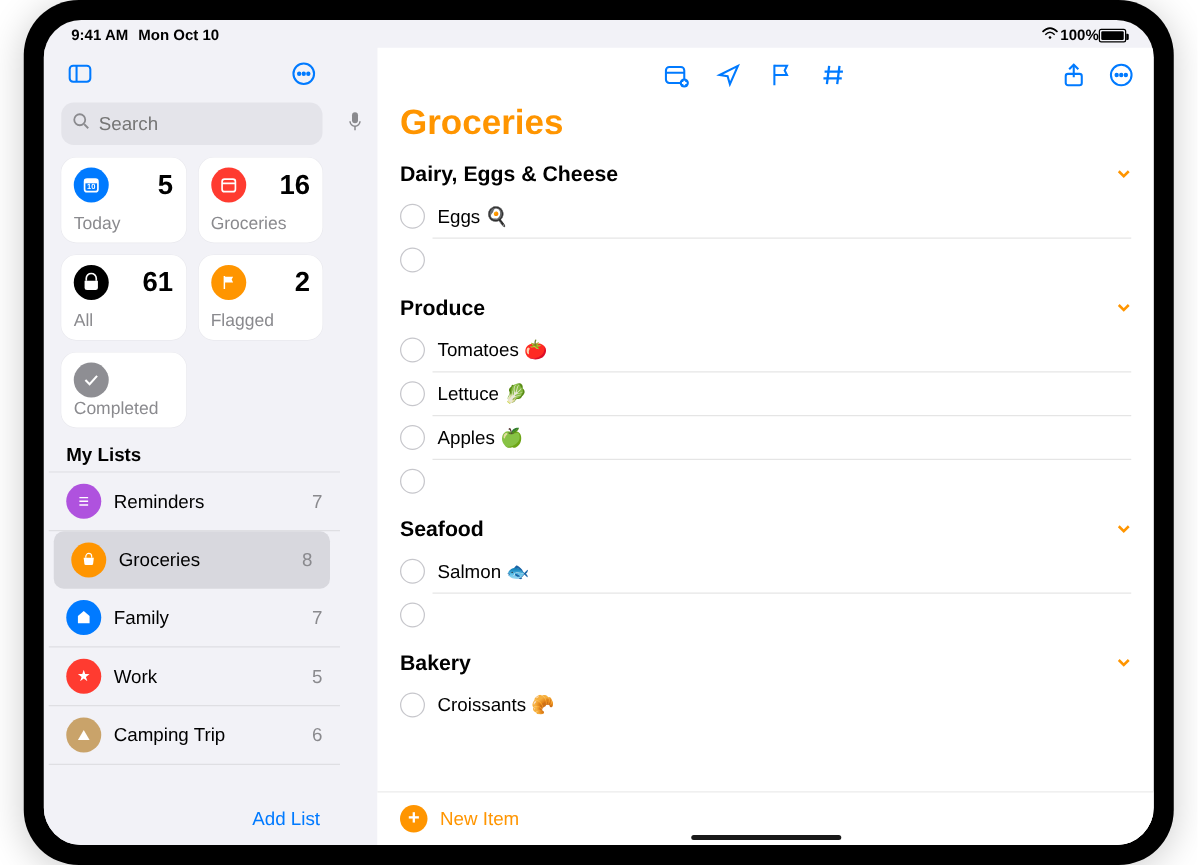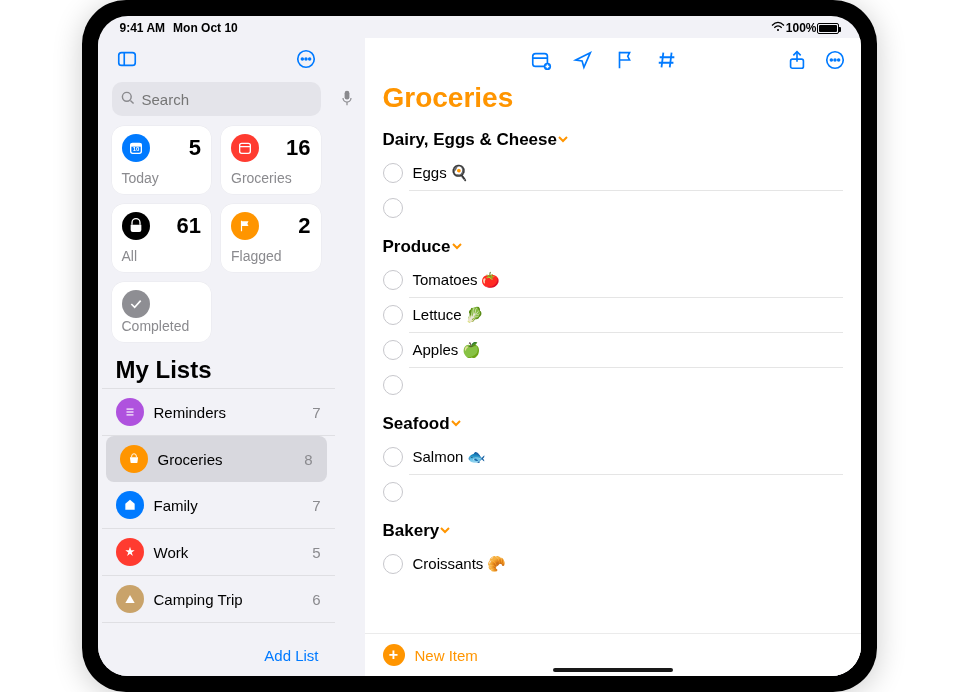--- a/index.html
+++ b/index.html
@@ -1,19 +1,19 @@
 <!DOCTYPE html>
 <html><head>
 <meta charset="utf-8">
 <style>
   * { box-sizing: border-box; margin: 0; padding: 0; font-family: -apple-system, "Helvetica Neue", Helvetica, Arial, sans-serif; }
   body { background: #fff; display: flex; align-items: center; justify-content: center; }
 
   .device {
-    width: 795px; height: 692px;
+    width: 920px; height: 692px;
     background: #000;
     border-radius: 44px;
     padding: 16px;
     position: relative;
     box-shadow: 0 4px 30px rgba(0,0,0,0.2);
   }
   .screen {
     width: 100%; height: 100%;
     background: #f2f2f7;
     border-radius: 30px;
@@ -85,21 +85,21 @@
     height: 68px;
     justify-content: space-between;
   }
   .smart-card .row1 { display:flex; align-items:center; justify-content:space-between; }
   .smart-count { font-size:22px; font-weight:700; color:#000; line-height:1; }
   .smart-label { font-size:14px; color:#8a8a8e; }
   .smart-icon { width:28px; height:28px; border-radius:50%; display:flex; align-items:center; justify-content:center; color:#fff; font-size:14px; }
   .smart-completed { grid-column: 1 / span 1; height: 60px; }
 
   .section-title {
-    font-size:24px; font-weight:700; color:#000;
+    font-size:15px; font-weight:700; color:#000;
     padding: 14px 18px 4px 18px;
   }
 
   .lists { flex:1; overflow:hidden; }
   .list-row {
     display:flex; align-items:center;
     padding: 9px 14px;
     font-size:15px;
     border-bottom: 0.5px solid rgba(0,0,0,0.08);
     margin-left: 4px;
@@ -137,21 +137,21 @@
   .list-title {
     font-size:28px; font-weight:700; color:#ff9500;
     padding: 4px 18px 10px 18px;
   }
 
   .content { flex:1; overflow:hidden; padding: 0 18px; }
   .section {
     margin-bottom: 6px;
   }
   .section-header {
-    display:flex; align-items:center; 
+    display:flex; align-items:center; justify-content:space-between;
     padding: 6px 0;
   }
   .section-name { font-size:17px; font-weight:700; color:#000; }
   .chevron { color:#ff9500; font-size:14px; }
   .item-row {
     display:flex; align-items:center;
     padding: 7px 0;
     border-bottom: 0.5px solid rgba(0,0,0,0.1);
     margin-left: 26px;
   }

